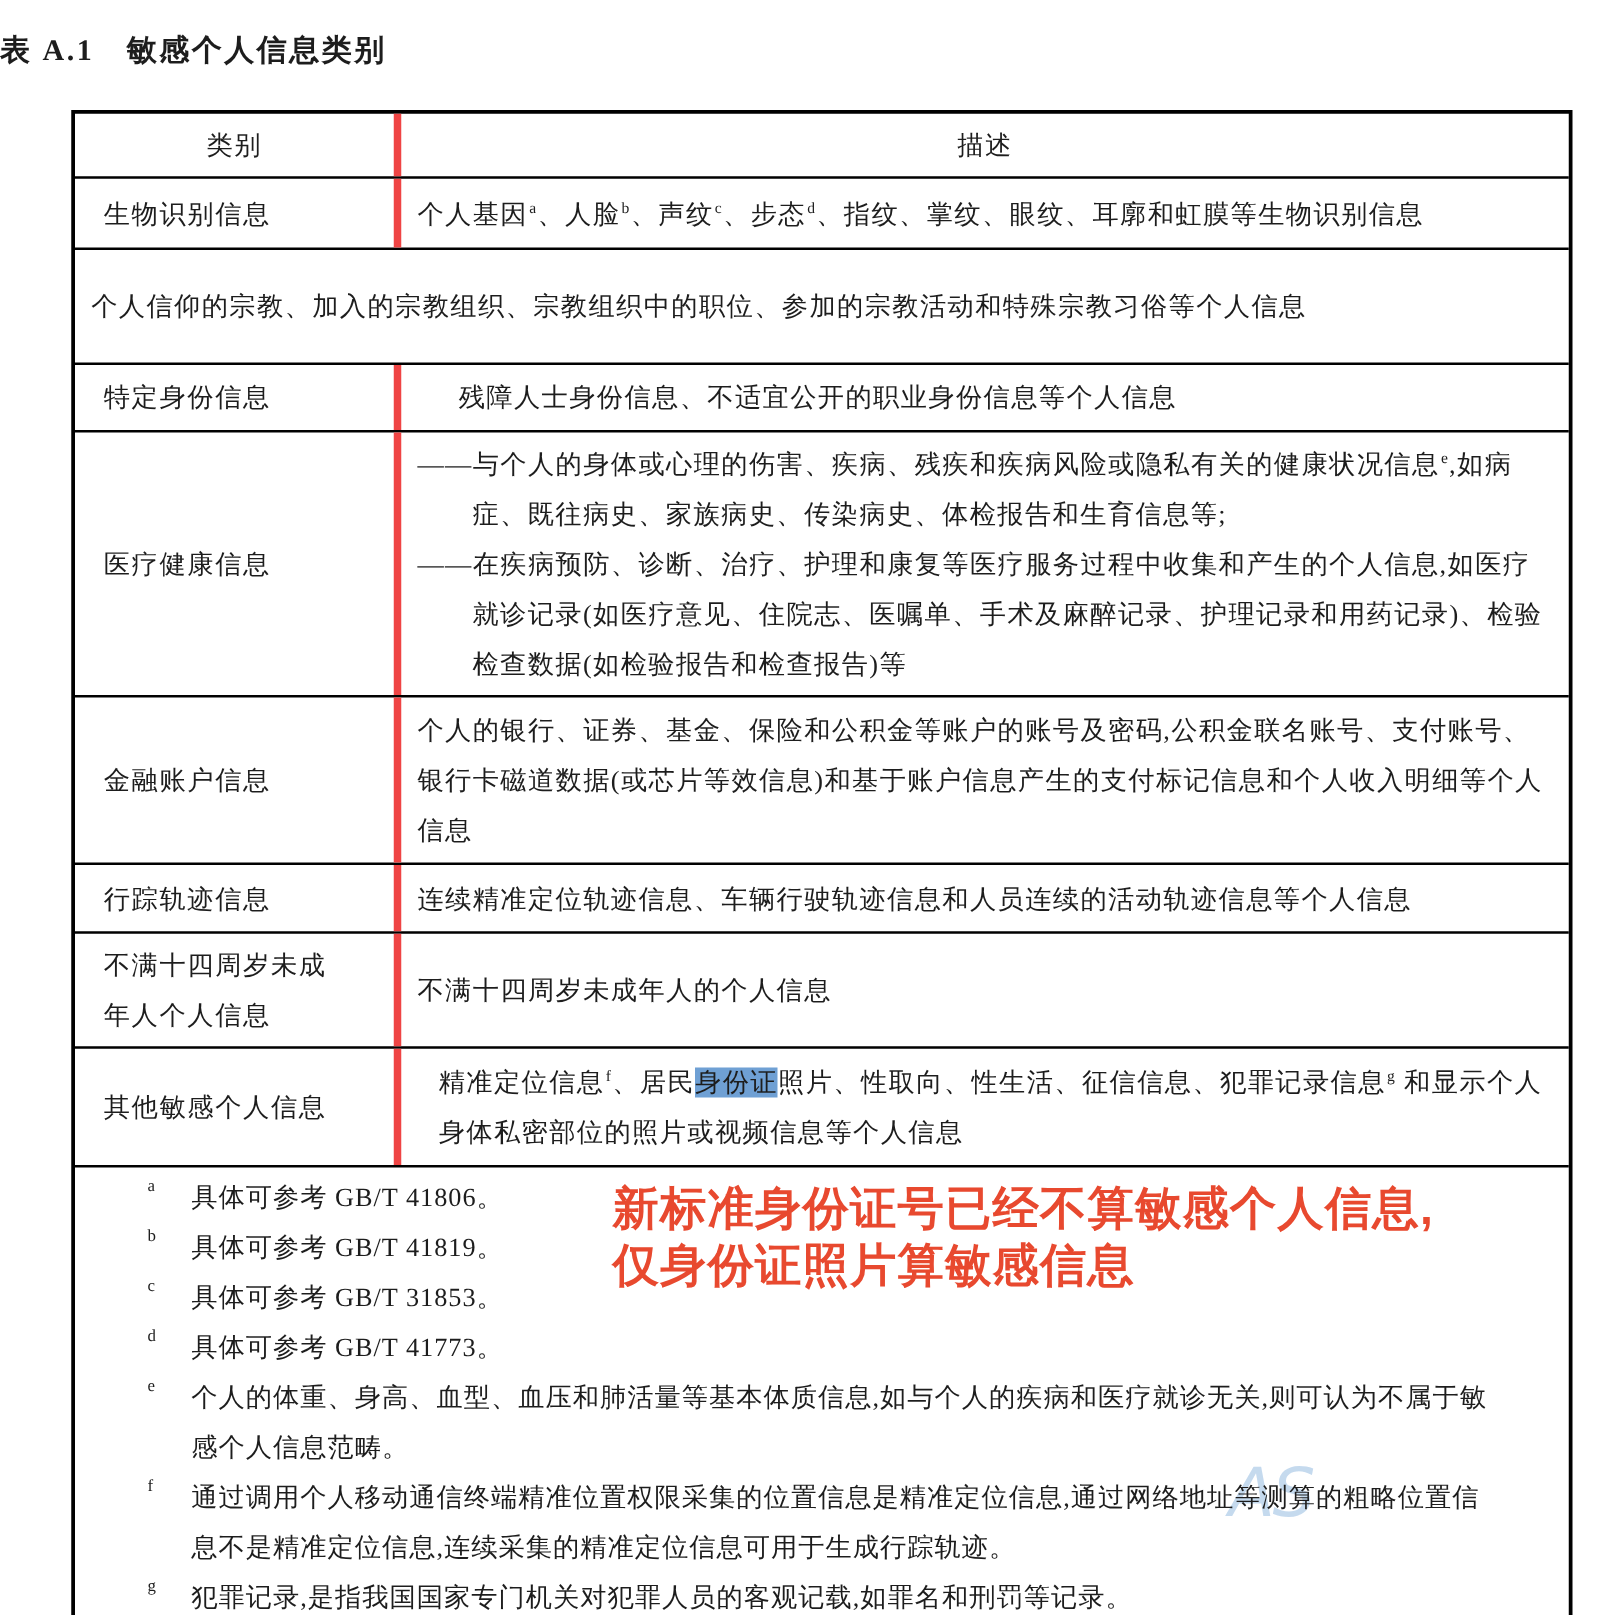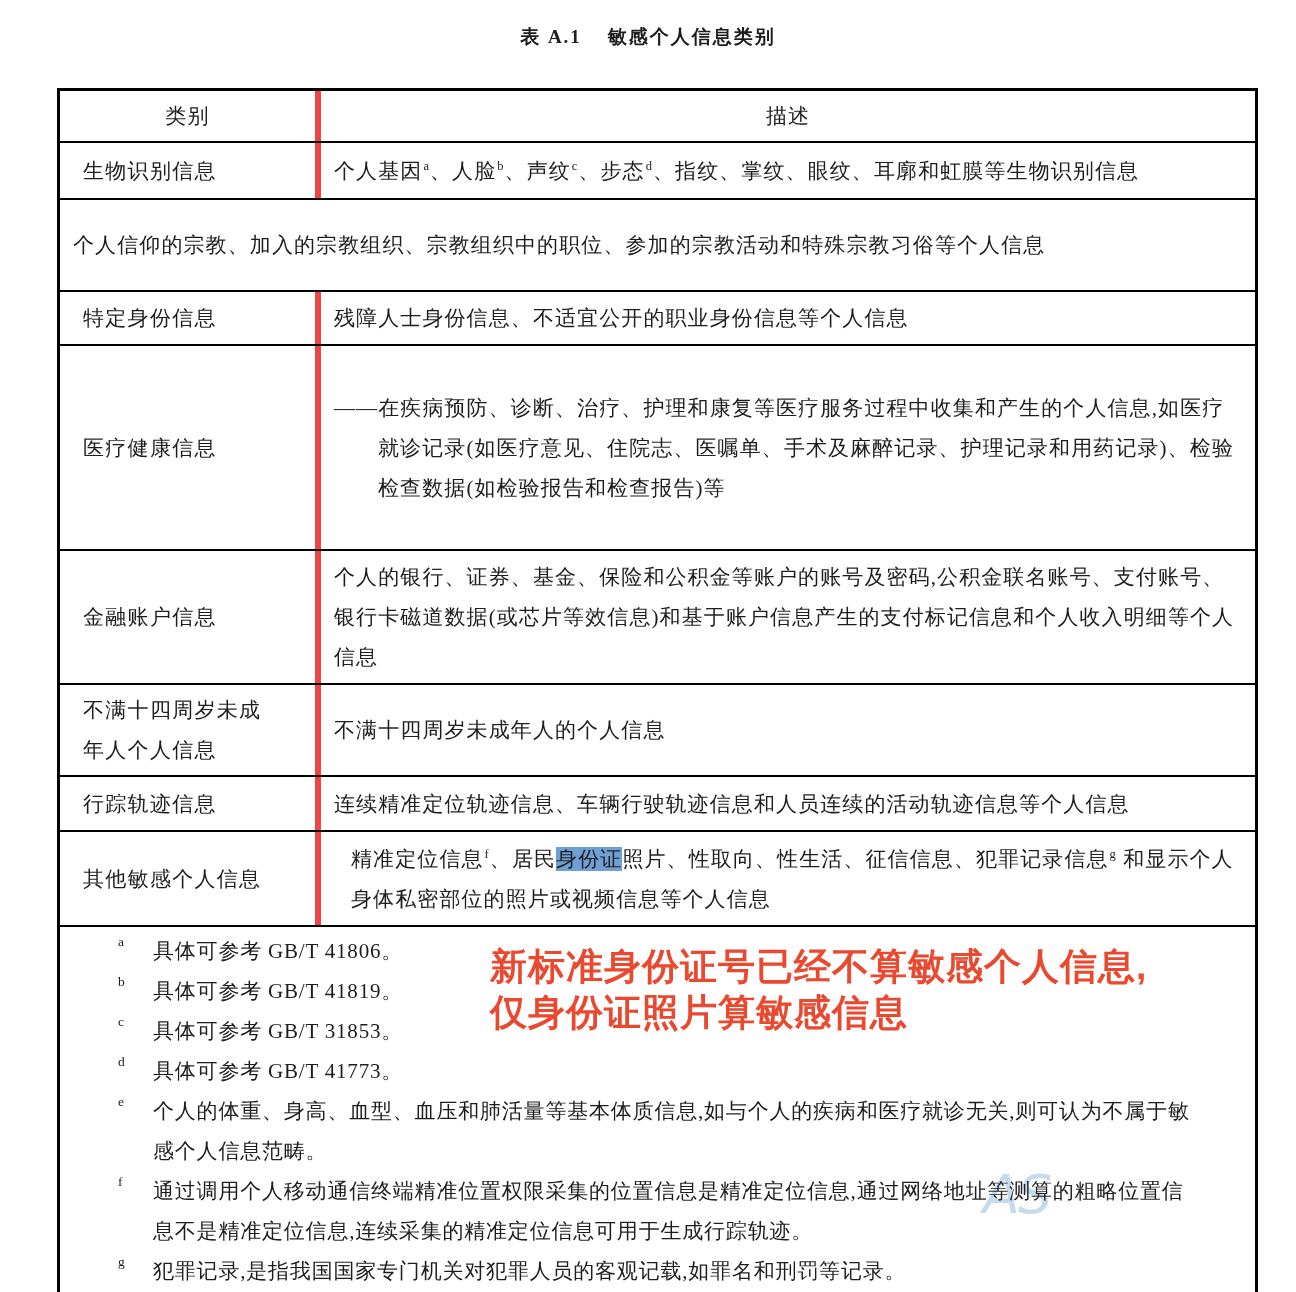--- a/index.html
+++ b/index.html
@@ -2,22 +2,22 @@
 <html style="--annotation_red: #e8492f; --selection_blue: #6FA0D4; --watermark_blue: #bcd4ec; --border_black: #000000; --text_black: #1d1d1d;"><head>
 <meta charset="utf-8">
 <style>
   html,body{margin:0;padding:0;}
   body{
     width:1296px;height:1292px;position:relative;background:#ffffff;
     font-family:"Liberation Serif","DejaVu Serif",serif;color:#1d1d1d;
     overflow:hidden;
   }
   .doc-title{
-    position:absolute;top:24px;left:0;width:100%;text-align:center;
-    font-weight:bold;font-size:19px;letter-spacing:2px;z-index:3;
+    position:absolute;top:24px;left:0;width:100%;
+    font-weight:bold;font-size:24px;letter-spacing:2px;z-index:3;
   }
   .doc-title .t-gap{display:inline-block;width:26px;}
 
   .sensitive-table{
     position:absolute;left:57px;top:88px;width:1201px;
     border:3px solid #000;box-sizing:border-box;z-index:2;background:transparent;
   }
   .trow{display:flex;border-top:2px solid #000;}
   .trow:first-child{border-top:none;}
   .cell-cat{
@@ -27,21 +27,21 @@
   }
   .cell-desc{
     flex:1;display:flex;flex-direction:column;justify-content:center;
     box-sizing:border-box;padding:5px 10px 5px 13px;
     font-size:21px;letter-spacing:1.1px;line-height:40px;
   }
   .trow.header{min-height:50px;}
   .trow.header .cell-cat,.trow.header .cell-desc{
     align-items:center;justify-content:center;text-align:center;padding:0;
   }
-  .h1{min-height:55px;} .h2{min-height:90px;} .h3{min-height:52px;}
+  .h1{min-height:55px;} .h2{min-height:90px;} .h3{min-height:52px;gap:33px;}
   .h4{min-height:203px;} .h5{min-height:132px;} .h6{min-height:53px;}
   .h7{min-height:88px;} .h8{min-height:93px;gap:17px;}
 
   .para.hang{padding-left:44px;text-indent:-44px;}
   sup{font-size:12.5px;line-height:0;vertical-align:super;letter-spacing:0;margin:0 1px;}
   .hl{background:var(--selection_blue,#6FA0D4);}
 
   .footnotes{
     border-top:2px solid #000;min-height:342px;box-sizing:border-box;
     padding:4px 58px 10px 48px;font-size:21px;letter-spacing:0.8px;
@@ -96,42 +96,43 @@
   <div class="trow h3">
     <div class="cell-cat">特定身份信息</div>
     <div class="cell-desc">
         <div class="para"><span>残障人士身份信息、不适宜公开的职业身份信息等个人信息</span></div>
       </div>
   </div>
 
   <div class="trow h4">
     <div class="cell-cat">医疗健康信息</div>
     <div class="cell-desc">
+        <div class="para hang"><span>——与个人的身体或心理的伤害、疾病、残疾和疾病风险或隐私有关的健康状况信息</span><sup>e</sup><span>,如病症、既往病史、家族病史、传染病史、体检报告和生育信息等;</span></div>
         <div class="para hang"><span>——在疾病预防、诊断、治疗、护理和康复等医疗服务过程中收集和产生的个人信息,如医疗就诊记录(如医疗意见、住院志、医嘱单、手术及麻醉记录、护理记录和用药记录)、检验检查数据(如检验报告和检查报告)等</span></div>
       </div>
   </div>
 
   <div class="trow h5">
     <div class="cell-cat">金融账户信息</div>
     <div class="cell-desc">
         <div class="para"><span>个人的银行、证券、基金、保险和公积金等账户的账号及密码,公积金联名账号、支付账号、银行卡磁道数据(或芯片等效信息)和基于账户信息产生的支付标记信息和个人收入明细等个人信息</span></div>
       </div>
   </div>
 
+  <div class="trow h6">
+    <div class="cell-cat">行踪轨迹信息</div>
+    <div class="cell-desc">
+        <div class="para"><span>连续精准定位轨迹信息、车辆行驶轨迹信息和人员连续的活动轨迹信息等个人信息</span></div>
+      </div>
+  </div>
+
   <div class="trow h7">
     <div class="cell-cat">不满十四周岁未成年人个人信息</div>
     <div class="cell-desc">
         <div class="para"><span>不满十四周岁未成年人的个人信息</span></div>
-      </div>
-  </div>
-
-  <div class="trow h6">
-    <div class="cell-cat">行踪轨迹信息</div>
-    <div class="cell-desc">
-        <div class="para"><span>连续精准定位轨迹信息、车辆行驶轨迹信息和人员连续的活动轨迹信息等个人信息</span></div>
       </div>
   </div>
 
   <div class="trow h8">
     <div class="cell-cat">其他敏感个人信息</div>
     <div class="cell-desc">
         <div class="para"><span>精准定位信息</span><sup>f</sup><span>、居民</span><span class="hl">身份证</span><span>照片、性取向、性生活、征信信息、犯罪记录信息</span><sup>g</sup><span> 和显示个人身体私密部位的照片或视频信息等个人信息</span></div>
       </div>
   </div>
 

